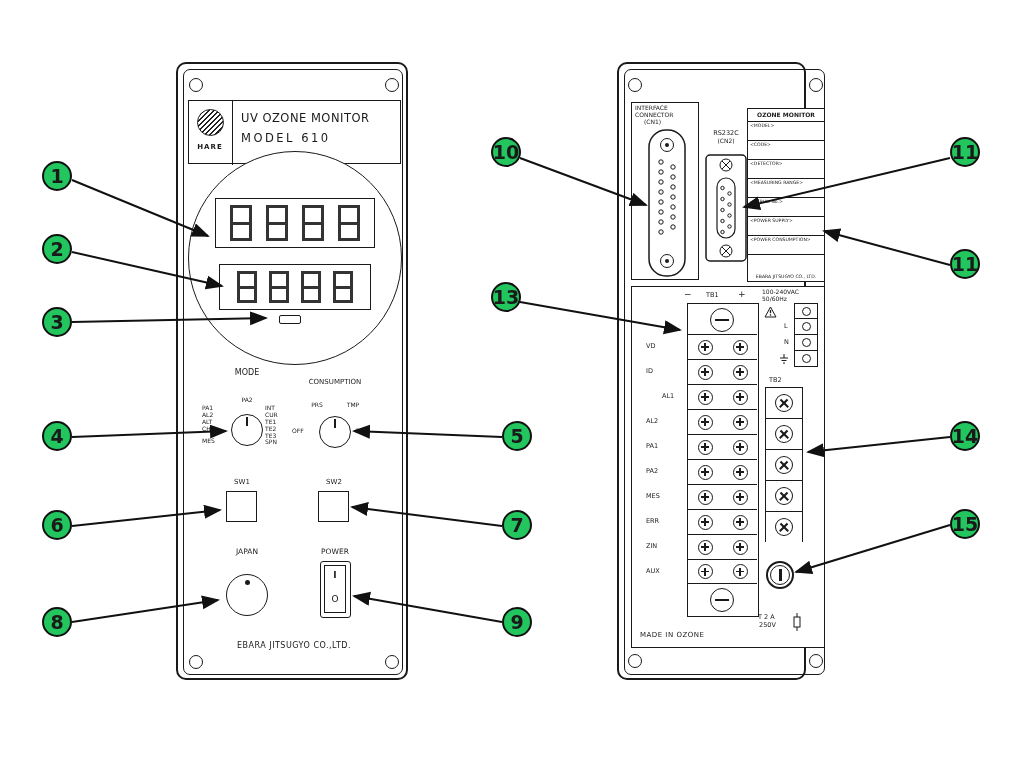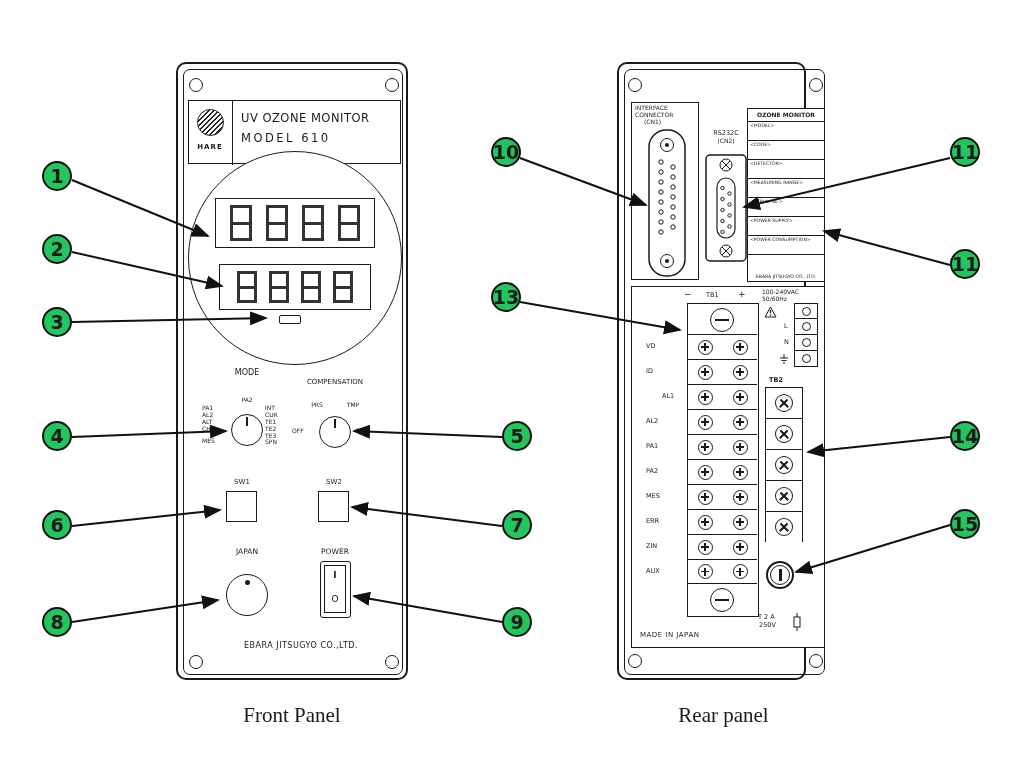--- a/index.html
+++ b/index.html
@@ -95,21 +95,21 @@
       <div>CUR</div>
       <div>TE1</div>
       <div>TE2</div>
       <div>TE3</div>
       <div>SPN</div>
     </div>
     <div class="knob" style="left:53px;top:350px;width:32px;height:32px">
       <div class="knob-mark"></div>
     </div>
 
-    <div class="abs ctr f7" style="left:115px;top:314px;width:84px">COMPENSATION</div>
+    <div class="abs ctr f7" style="left:115px;top:314px;width:84px">CONSUMPTION</div>
     <div class="abs ctr f6" style="left:128px;top:338px;width:22px">PRS</div>
     <div class="abs ctr f6" style="left:164px;top:338px;width:22px">TMP</div>
     <div class="abs rgt f6" style="left:114px;top:364px;width:24px">OFF</div>
     <div class="abs f6" style="left:177px;top:364px;width:20px">ON</div>
     <div class="knob" style="left:141px;top:352px;width:32px;height:32px">
       <div class="knob-mark"></div>
     </div>
 
     <div class="abs ctr f7" style="left:44px;top:414px;width:40px">SW1</div>
     <div class="abs bdr" style="left:48px;top:427px;width:31px;height:31px"></div>
@@ -121,21 +121,21 @@
       <div class="knob-dot"></div>
     </div>
     <div class="abs ctr f75" style="left:132px;top:483px;width:50px">POWER</div>
     <div class="abs bdr" style="left:142px;top:497px;width:31px;height:57px;border-radius:3px">
       <div class="abs bdr1" style="left:3px;top:3px;width:22px;height:48px">
         <div class="abs ctr f9" style="left:0;top:5px;width:100%;font-weight:bold">I</div>
         <div class="abs ctr f9" style="left:0;top:29px;width:100%">O</div>
       </div>
     </div>
 
-    <div class="abs ctr f8" style="left:23px;top:577px;width:200px;letter-spacing:.5px">EBARA JITSUGYO CO.,LTD.</div>
+    <div class="abs ctr f8" style="left:16px;top:577px;width:200px;letter-spacing:.5px">EBARA JITSUGYO CO.,LTD.</div>
   </div>
 
   <div class="abs panel" style="left:617px;top:62px;width:189px;height:618px">
     <div class="abs innerline" style="left:5px;top:5px;width:201px;height:606px"></div>
     <div class="screw" style="left:9px;top:14px"></div>
     <div class="screw" style="left:190px;top:14px"></div>
     <div class="screw" style="left:9px;top:590px"></div>
     <div class="screw" style="left:190px;top:590px"></div>
 
     <div class="abs bdr" style="left:12px;top:38px;width:68px;height:178px">
@@ -290,21 +290,21 @@
         <div class="cell" style="height:16px;border-top:none">
             <div class="mini-circ"></div>
           </div>
       </div>
       <div class="abs f65" style="left:152px;top:36px">L</div>
       <div class="abs f65" style="left:152px;top:52px">N</div>
       <svg class="abs" style="left:146px;top:66px" width="12" height="12" viewBox="0 0 12 12">
         <path d="M6 1 V5 M2 5 H10 M3.5 7.5 H8.5 M5 10 H7" stroke="#1a1a1a" stroke-width="1" fill="none"></path>
       </svg>
 
-      <div class="abs f65" style="left:137px;top:90px;font-weight:bold">TB2</div>
+      <div class="abs f65" style="left:137px;top:90px;font-weight:normal">TB2</div>
       <div class="abs bdr" style="left:133px;top:100px;width:38px;height:155px">
         <div class="cell" style="height:31px;border:none;border-bottom:1px solid #1a1a1a">
             <div class="term xterm"></div>
           </div>
         <div class="cell" style="height:31px;border:none;border-bottom:1px solid #1a1a1a">
             <div class="term xterm"></div>
           </div>
         <div class="cell" style="height:31px;border:none;border-bottom:1px solid #1a1a1a">
             <div class="term xterm"></div>
           </div>
@@ -320,21 +320,21 @@
         <div class="abs rnd bdr1" style="left:2px;top:2px;width:20px;height:20px"></div>
         <div class="abs" style="left:10.5px;top:6px;width:3px;height:12px;background:#1a1a1a"></div>
       </div>
       <div class="abs f65" style="left:126px;top:327px">T 2 A</div>
       <div class="abs f65" style="left:127px;top:335px">250V</div>
       <svg class="abs" style="left:158px;top:326px" width="14" height="18" viewBox="0 0 14 18">
         <rect x="4" y="4" width="6" height="10" fill="none" stroke="#1a1a1a" stroke-width="1"></rect>
         <path d="M7 0 V4 M7 14 V18" stroke="#1a1a1a" stroke-width="1"></path>
       </svg>
 
-      <div class="abs f7" style="left:8px;top:344px;letter-spacing:.5px">MADE IN JAPAN</div>
+      <div class="abs f7" style="left:8px;top:344px;letter-spacing:.5px">MADE IN OZONE</div>
     </div>
   </div>
 
   <svg class="arrows" width="1024" height="768" viewBox="0 0 1024 768">
     <defs>
       <marker id="ah" markerWidth="10" markerHeight="8" refX="8" refY="3.5" orient="auto">
         <path d="M0,0 L9,3.5 L0,7 Z" fill="#111"></path>
       </marker>
     </defs>
     <g stroke="#111" stroke-width="2" marker-end="url(#ah)">
@@ -365,15 +365,13 @@
   <div class="callout" style="left:502px;top:510px">7</div>
   <div class="callout" style="left:42px;top:607px">8</div>
   <div class="callout" style="left:502px;top:607px">9</div>
   <div class="callout" style="left:491px;top:137px">10</div>
   <div class="callout" style="left:950px;top:137px">11</div>
   <div class="callout" style="left:950px;top:249px">11</div>
   <div class="callout" style="left:491px;top:282px">13</div>
   <div class="callout" style="left:950px;top:421px">14</div>
   <div class="callout" style="left:950px;top:509px">15</div>
 
-  <div class="caption" style="left:176px;top:703px;width:232px">Front Panel</div>
-  <div class="caption" style="left:617px;top:703px;width:213px">Rear panel</div>
 </div>
 
 </body></html>

